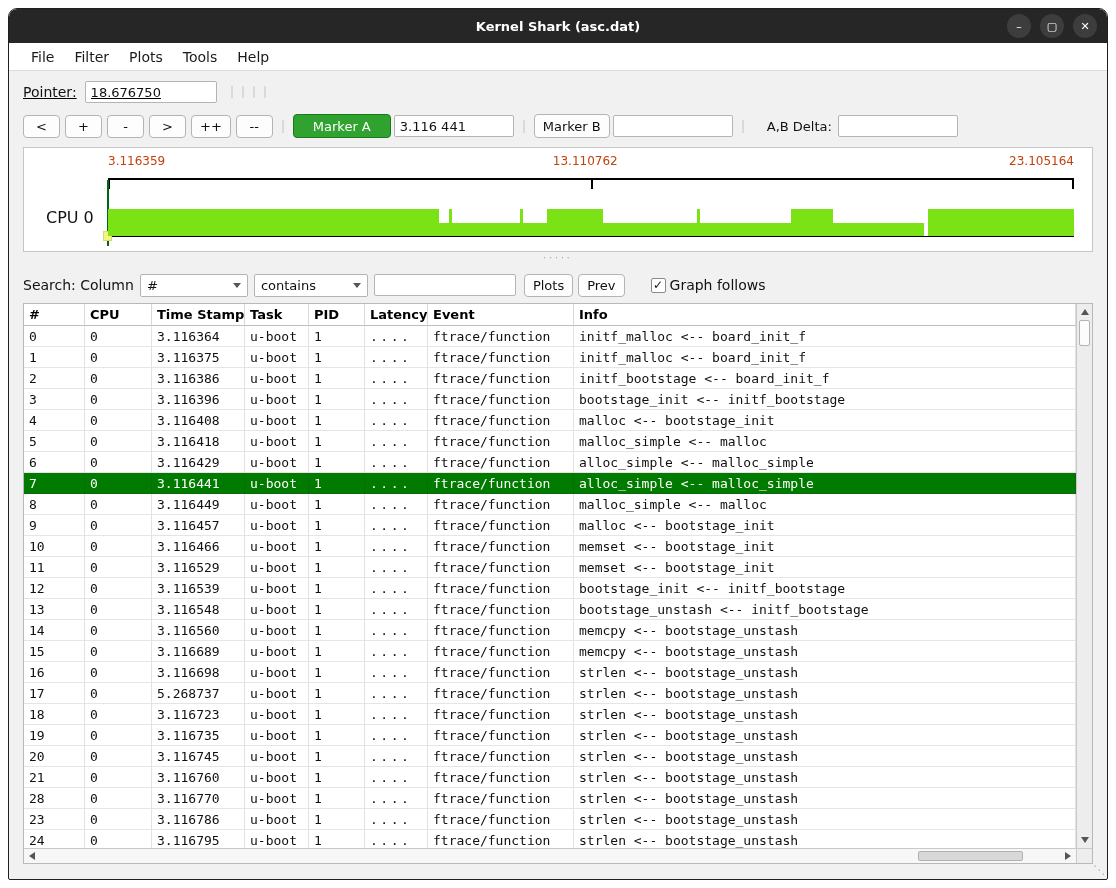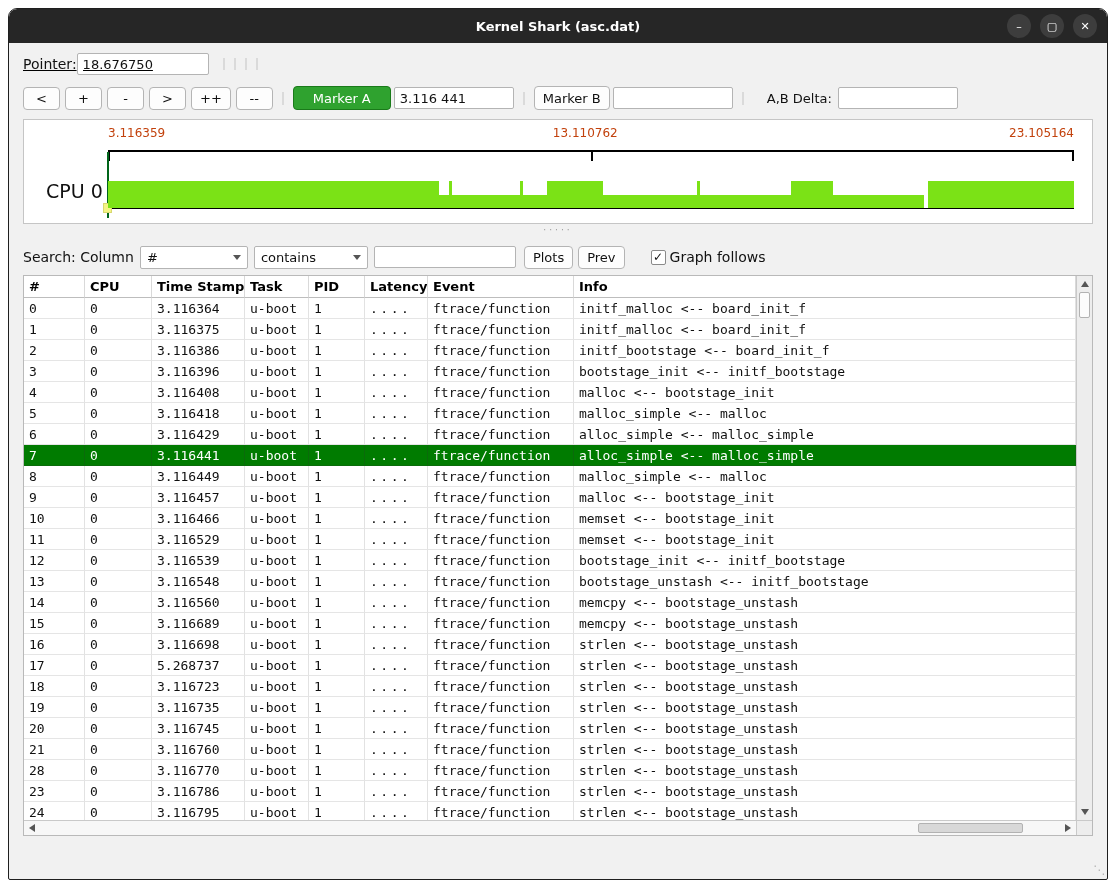--- a/index.html
+++ b/index.html
@@ -34,21 +34,21 @@
   .sep{width:2px;height:13px;background:#dadada;margin:0 9px;}
   button.marker-a{background:#2fa22f;border:1px solid #1a7a1a;color:#fff;height:24px;padding:0 19px;
     border-radius:4px;font-size:13px;font-family:inherit;}
   button.marker-b{height:24px;}
   
   .graph{margin:9px 14px 0 14px;height:105px;background:#fff;border:1px solid #c5c5c5;
     position:relative;flex:none;}
   .axis-label{position:absolute;top:6px;font-size:12px;color:#c2410c;}
   .axis-line{position:absolute;left:84px;right:18px;top:30px;height:2px;background:#000;}
   .tick{position:absolute;top:2px;width:2px;height:9px;background:#000;}
-  .cpu-label{position:absolute;left:22px;top:60px;font-size:19px;color:#111;}
+  .cpu-label{position:absolute;left:22px;top:60px;font-size:16px;color:#111;}
   .plot{position:absolute;left:84px;right:18px;top:33px;height:62px;}
   .baseline{position:absolute;left:0;right:0;top:55px;height:1px;background:#000;}
   .seg{position:absolute;background:#7be216;}
   .seg.full{top:28px;height:27px;}
   .seg.half{top:42px;height:13px;}
   .markerA-line{position:absolute;left:-1px;top:-1px;width:2px;height:66px;background:#00651a;}
   .markerA-square{position:absolute;left:-5px;top:50px;width:9px;height:10px;background:#f4f483;
     border:1px solid #d8d870;}
   
   .splitter{height:12px;display:flex;align-items:center;justify-content:center;flex:none;}
@@ -96,24 +96,31 @@
 
   <div class="titlebar">
     <span class="title">Kernel Shark (asc.dat)</span>
     <div class="winbtns">
       <div class="winbtn">–</div>
       <div class="winbtn">▢</div>
       <div class="winbtn">✕</div>
     </div>
   </div>
 
+  <div class="menubar">
+      <span class="menu-item">File</span>
+      <span class="menu-item">Filter</span>
+      <span class="menu-item">Plots</span>
+      <span class="menu-item">Tools</span>
+      <span class="menu-item">Help</span>
+    </div>
 
   <div class="row ptr-row">
     <span class="lbl">Pointer:</span>
-    <input class="txt" style="width: 132px; " readonly="" value="18.676750">
+    <input class="txt" style="width: 132px; margin-left: 8px;" readonly="" value="18.676750">
     <div class="dashes">
       <div class="dash"></div>
         <div class="dash"></div>
         <div class="dash"></div>
         <div class="dash"></div>
     </div>
   </div>
 
   <div class="row mk-row">
     <span id="nav-buttons"><button class="btn">&lt;</button><button class="btn">+</button><button class="btn">-</button><button class="btn">&gt;</button><button class="btn">++</button><button class="btn">--</button></span>

